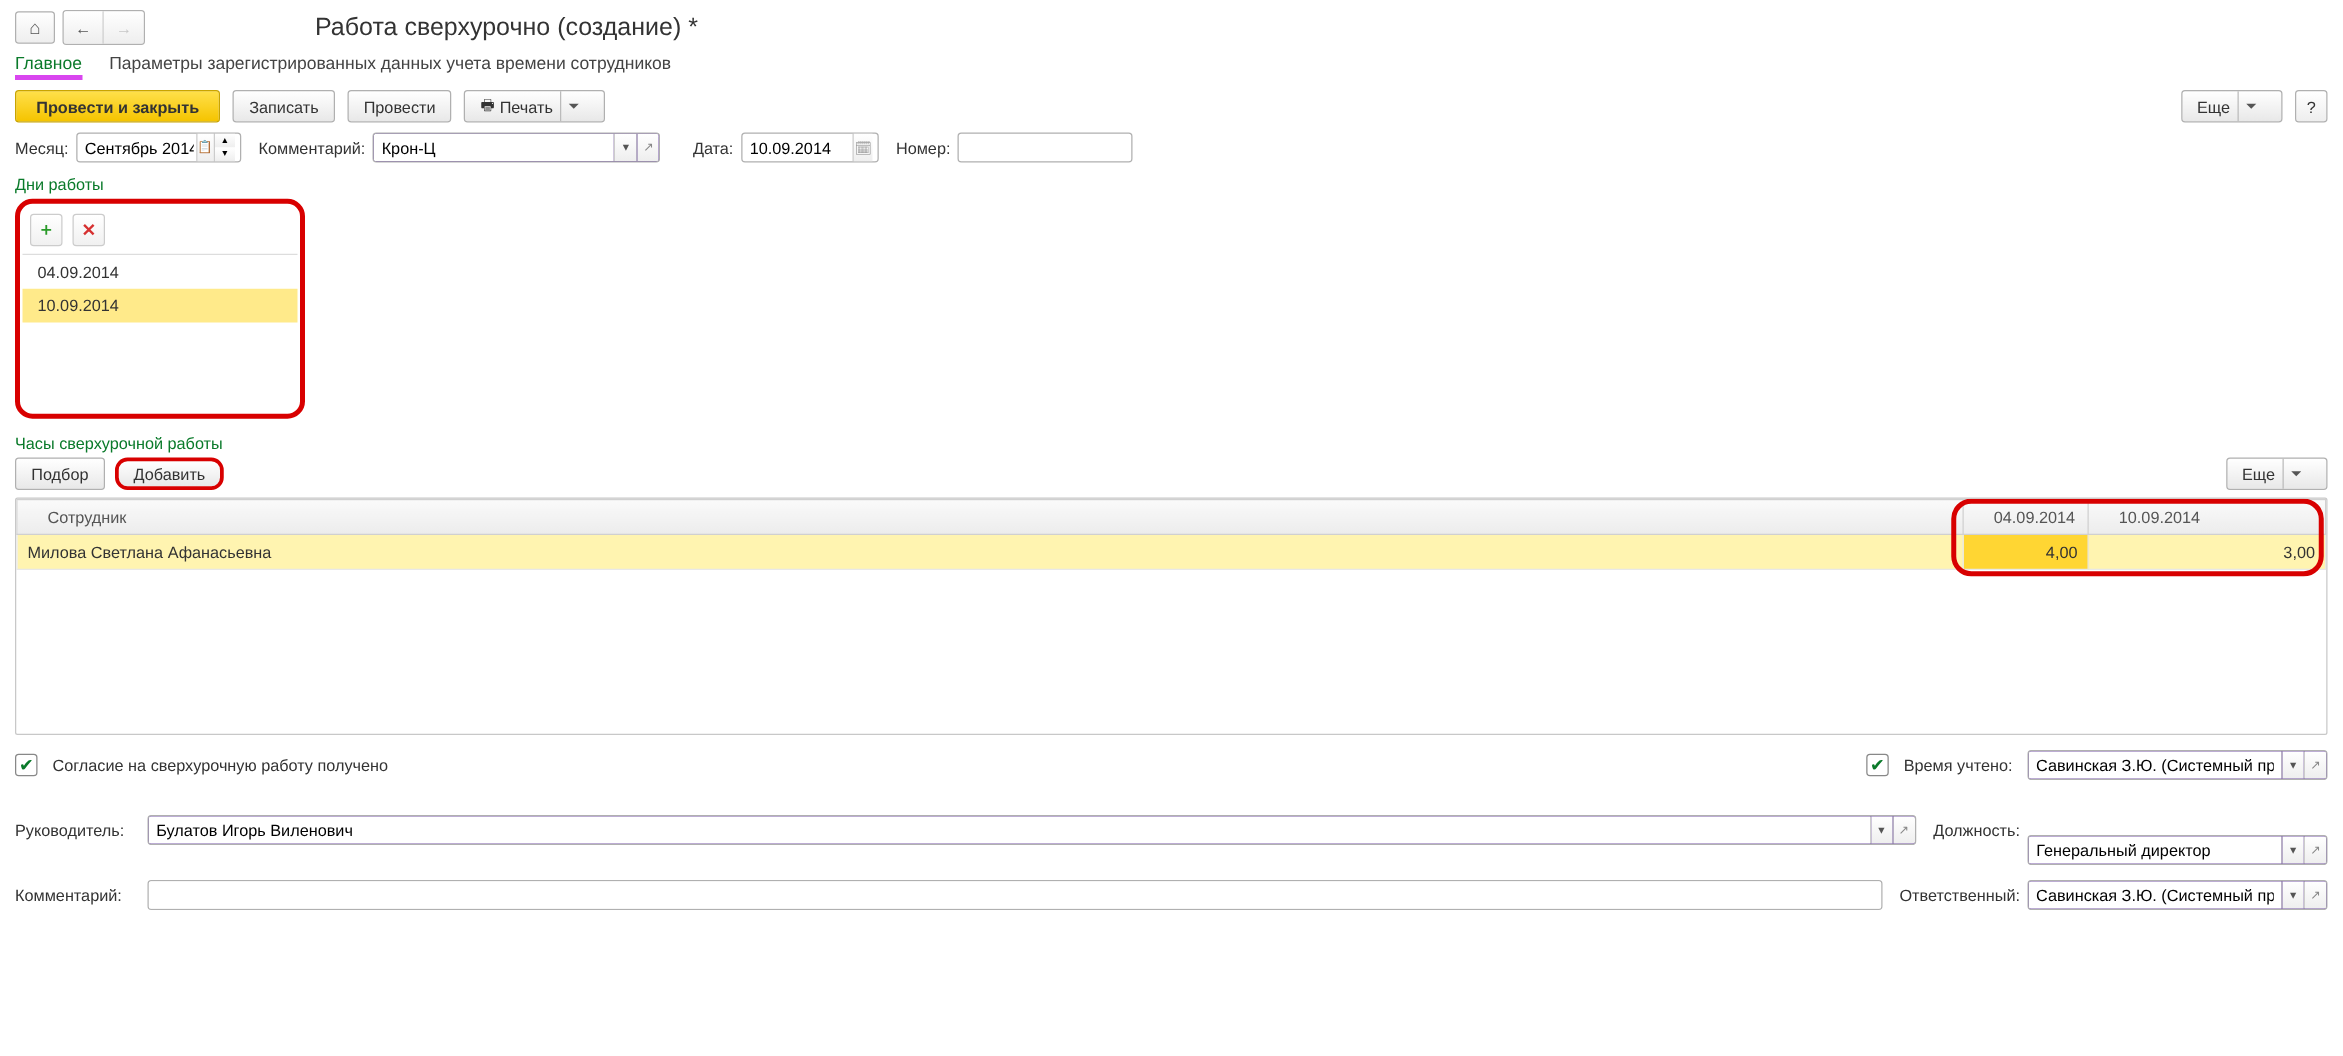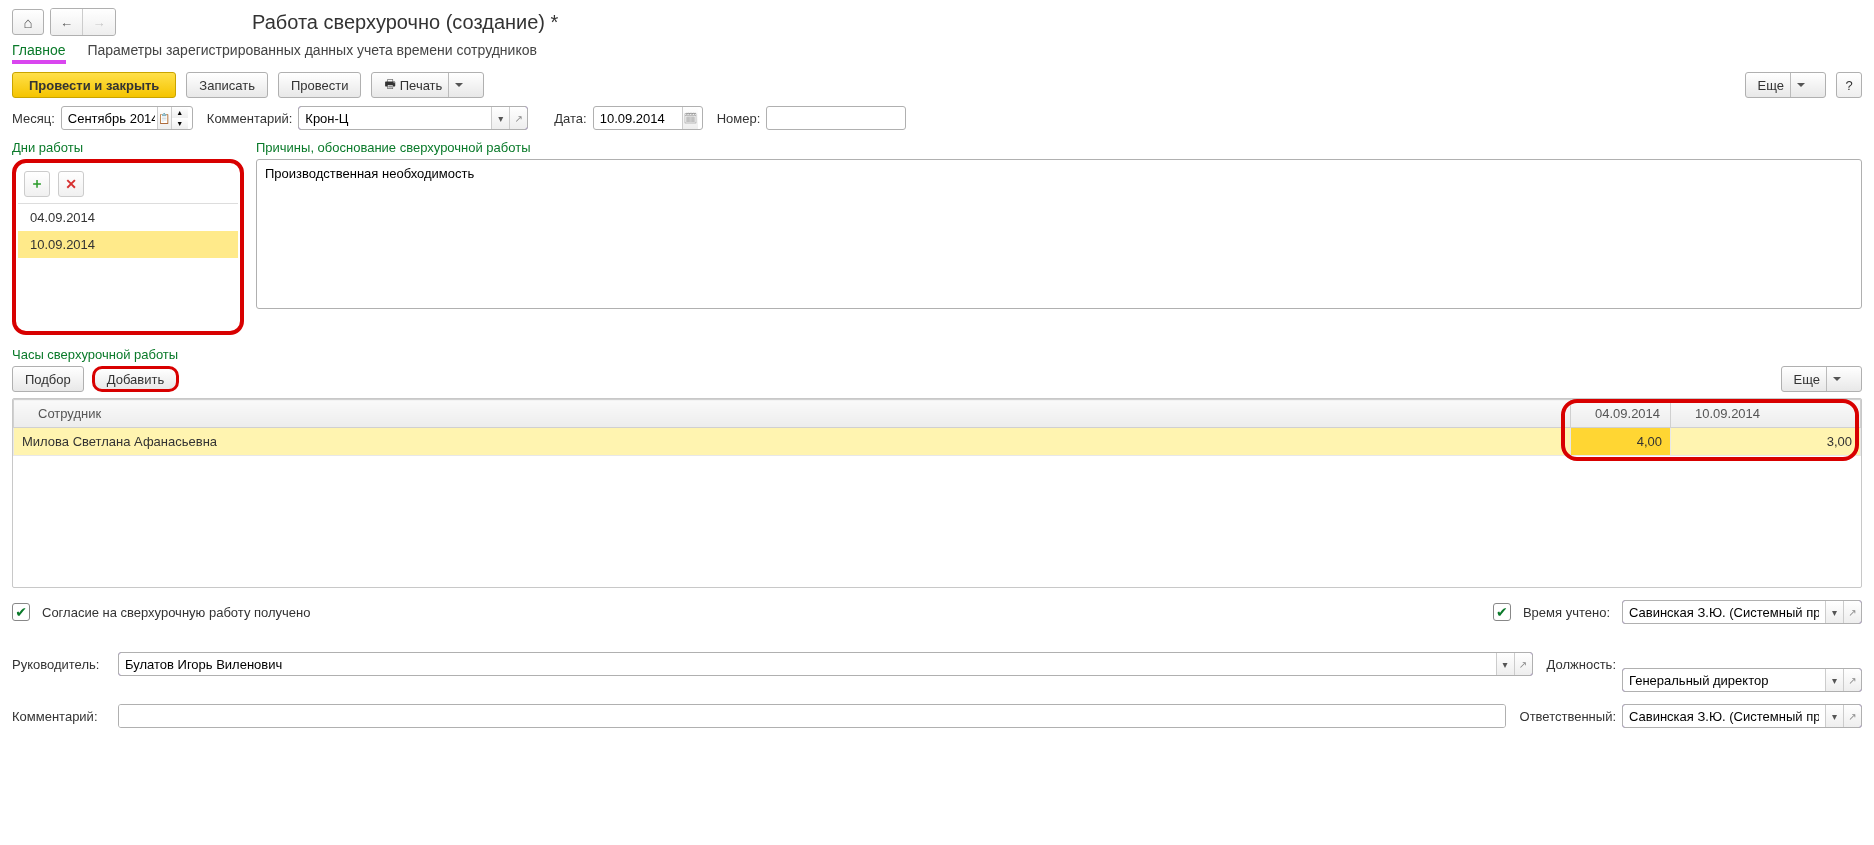--- a/index.html
+++ b/index.html
@@ -393,24 +393,20 @@
           </div>
         <div class="icon-btn">
             <span class="del-icon">✕</span>
           </div>
       </div>
       <div class="days-list">
         <div class="day-item">04.09.2014</div>
         <div class="day-item selected">10.09.2014</div>
       </div>
     </div>
-  </div>
-  <div class="section-right">
-    <div class="section-title">Причины, обоснование сверхурочной работы</div>
-    <textarea class="reason-area" style="">Производственная необходимость</textarea>
   </div>
 </div>
 
 <div class="section-title">Часы сверхурочной работы</div>
 <div class="hours-header">
   <div class="btn">Подбор</div>
   <div class="btn highlight-btn">Добавить</div>
   <div class="spacer"></div>
   <div class="btn btn-split">
     <span>Еще</span>

